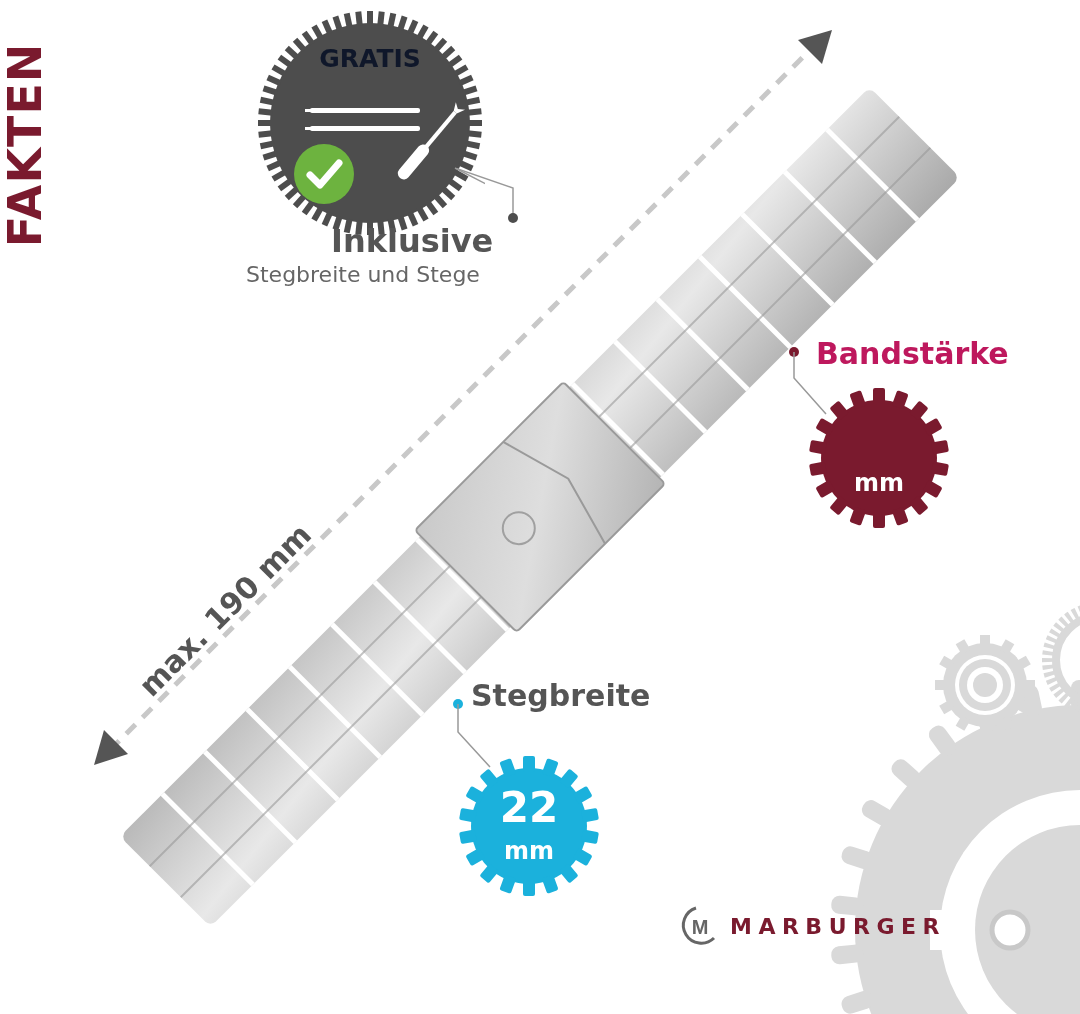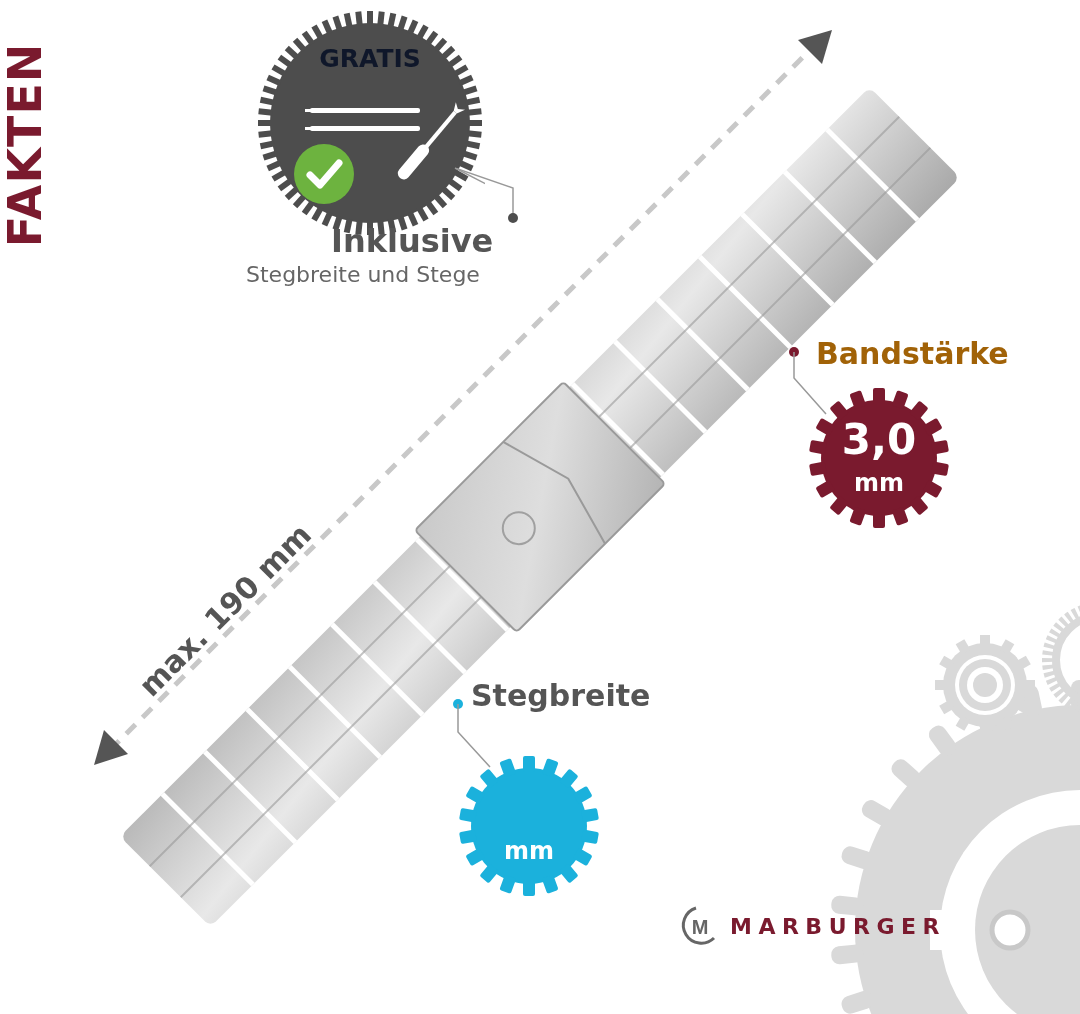--- a/index.html
+++ b/index.html
@@ -21,21 +21,21 @@
 
   .band { left: 0; top: 0; width: 1080px; height: 1014px; }
 
   .gratis-badge { left: 255px; top: 8px; width: 230px; height: 230px; }
   .gratis-text { left: 300px; top: 44px; width: 140px; text-align: center; color: #0f172a;
                  font-weight: bold; font-size: 25px; }
   .check { left: 294px; top: 144px; width: 60px; height: 60px; border-radius: 50%; background: #6db33f; }
   .inklusive { left: 318px; top: 222px; font-weight: bold; font-size: 32px; color: #555; margin-left: 13px; }
   .stegheber { left: 246px; top: 262px; font-size: 22px; color: #666; }
 
-  .bandstaerke-label { left: 816px; top: 336px; font-weight: bold; font-size: 30px; color: #a16207; }
+  .bandstaerke-label { left: 816px; top: 336px; font-weight: bold; font-size: 30px; color: #be185d; }
   .bandstaerke-badge { left: 808px; top: 387px; width: 142px; height: 142px; }
   .badge-value { position: absolute; left: 0; width: 100%; text-align: center; color: #fff; font-weight: bold; }
 
   .stegbreite-label { left: 471px; top: 678px; font-weight: bold; font-size: 30px; color: #555; }
   .stegbreite-badge { left: 458px; top: 755px; width: 142px; height: 142px; }
   .logo-text { left: 730px; top: 914px; font-size: 22px; letter-spacing: 6.5px; color: #7a1a2e; font-weight: bold; text-align: right; }
 </style>
 </head>
 <body>
 
@@ -271,21 +271,20 @@
       <use href="#rt" transform="rotate(200)"></use>
         <use href="#rt" transform="rotate(220)"></use>
         <use href="#rt" transform="rotate(240)"></use>
       <use href="#rt" transform="rotate(260)"></use>
         <use href="#rt" transform="rotate(280)"></use>
         <use href="#rt" transform="rotate(300)"></use>
       <use href="#rt" transform="rotate(320)"></use>
         <use href="#rt" transform="rotate(340)"></use>
     </g>
   </svg>
-  <div class="badge-value" style="top:28px;font-size:42px;">3,0</div>
   <div class="badge-value" style="top:82px;font-size:24px;">mm</div>
 </div>
 
 <svg class="abs" style="left:450px;top:692px;width:60px;height:80px" viewBox="0 0 60 80">
   <circle cx="8" cy="12" r="5" fill="#1bb1dc"></circle>
   <polyline points="8,12 8,40 40,75" stroke="#999" stroke-width="1.5" fill="none"></polyline>
 </svg>
 <div class="abs stegbreite-label">Stegbreite</div>
 <div class="abs stegbreite-badge">
   <svg viewBox="0 0 142 142" width="142" height="142" style="position:absolute;left:0;top:0">
@@ -306,20 +305,21 @@
       <use href="#ct" transform="rotate(200)"></use>
         <use href="#ct" transform="rotate(220)"></use>
         <use href="#ct" transform="rotate(240)"></use>
       <use href="#ct" transform="rotate(260)"></use>
         <use href="#ct" transform="rotate(280)"></use>
         <use href="#ct" transform="rotate(300)"></use>
       <use href="#ct" transform="rotate(320)"></use>
         <use href="#ct" transform="rotate(340)"></use>
     </g>
   </svg>
+  <div class="badge-value" style="top:28px;font-size:42px;">22</div>
   <div class="badge-value" style="top:82px;font-size:24px;">mm</div>
 </div>
 
 <svg class="abs" style="left:676px;top:904px;width:48px;height:44px" viewBox="0 0 48 44">
   <path d="M20 4 A18 18 0 1 0 38 34" stroke="#666" stroke-width="3" fill="none"></path>
   <text x="24" y="30" font-size="20" font-weight="bold" fill="#666" text-anchor="middle" font-family="Liberation Sans, sans-serif">M</text>
 </svg>
 <div class="abs logo-text">MARBURGER</div>
 
 </body></html>

